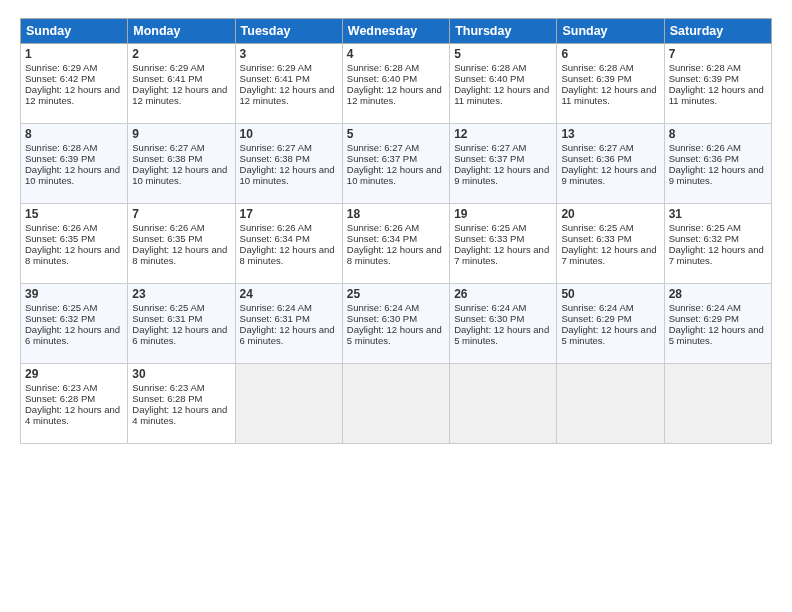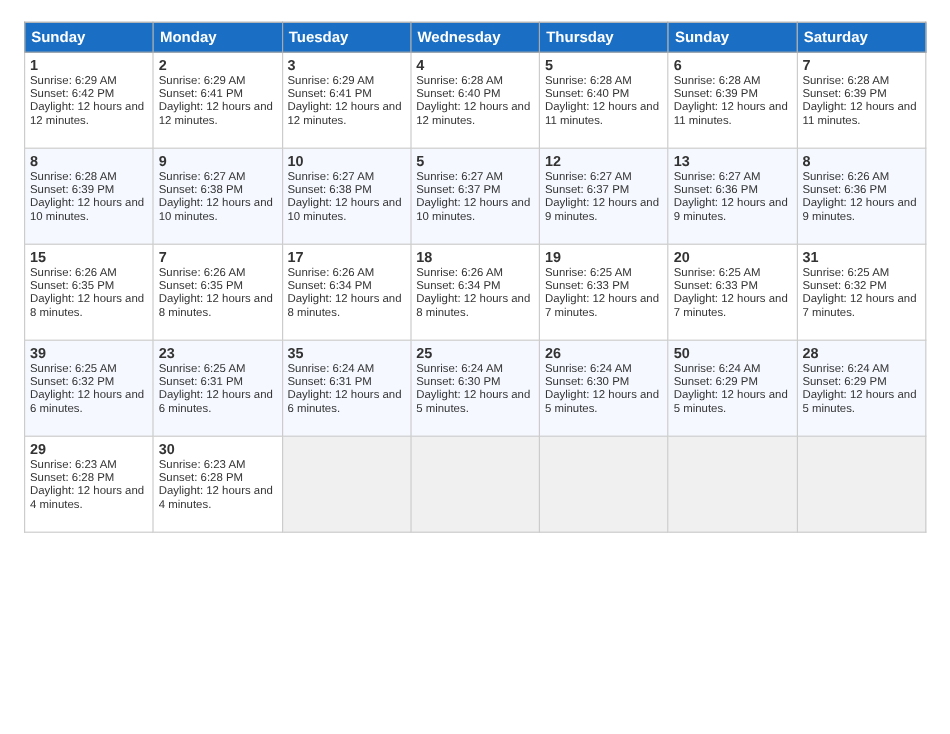--- a/index.html
+++ b/index.html
@@ -232,21 +232,21 @@
           <span>Sunset: 6:32 PM</span><br>
           <span>Daylight: 12 hours and 6 minutes.</span>
         </td>
           <td>
           <span class="day-num">23</span>
           <span>Sunrise: 6:25 AM</span><br>
           <span>Sunset: 6:31 PM</span><br>
           <span>Daylight: 12 hours and 6 minutes.</span>
         </td>
           <td>
-          <span class="day-num">35</span>
+          <span class="day-num">24</span>
           <span>Sunrise: 6:24 AM</span><br>
           <span>Sunset: 6:31 PM</span><br>
           <span>Daylight: 12 hours and 6 minutes.</span>
         </td>
           <td>
           <span class="day-num">25</span>
           <span>Sunrise: 6:24 AM</span><br>
           <span>Sunset: 6:30 PM</span><br>
           <span>Daylight: 12 hours and 5 minutes.</span>
         </td>

